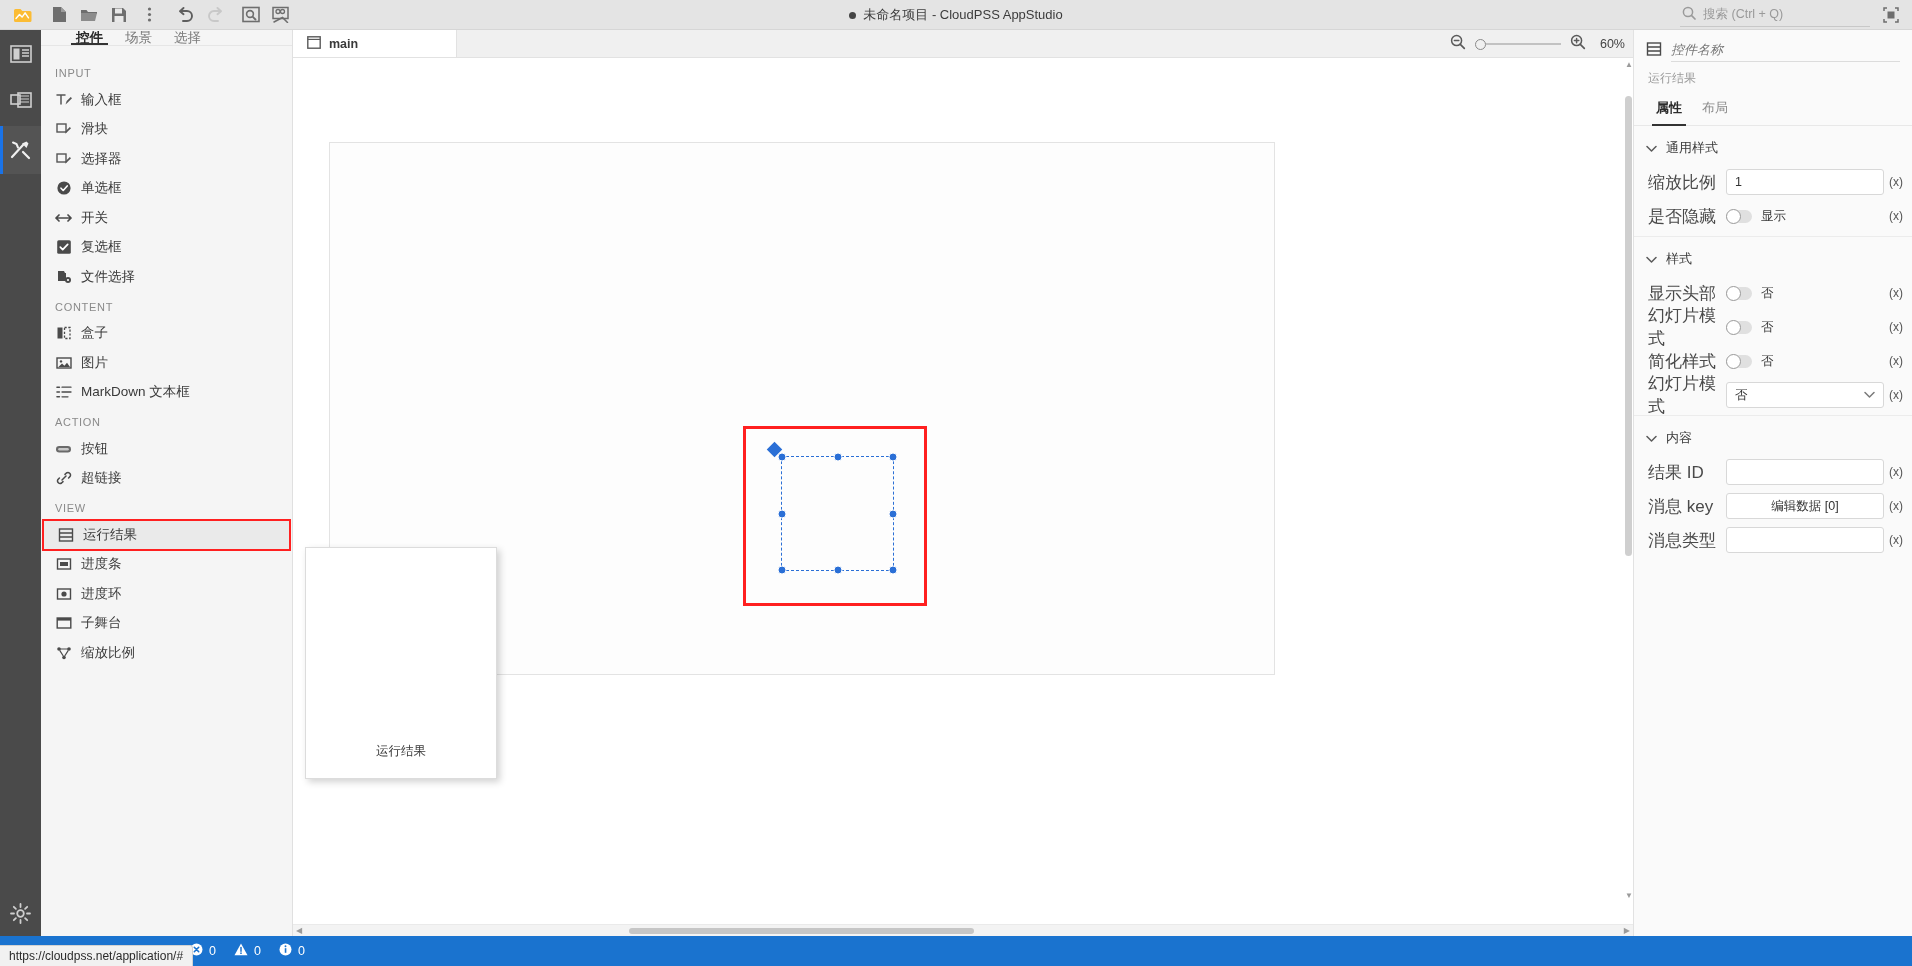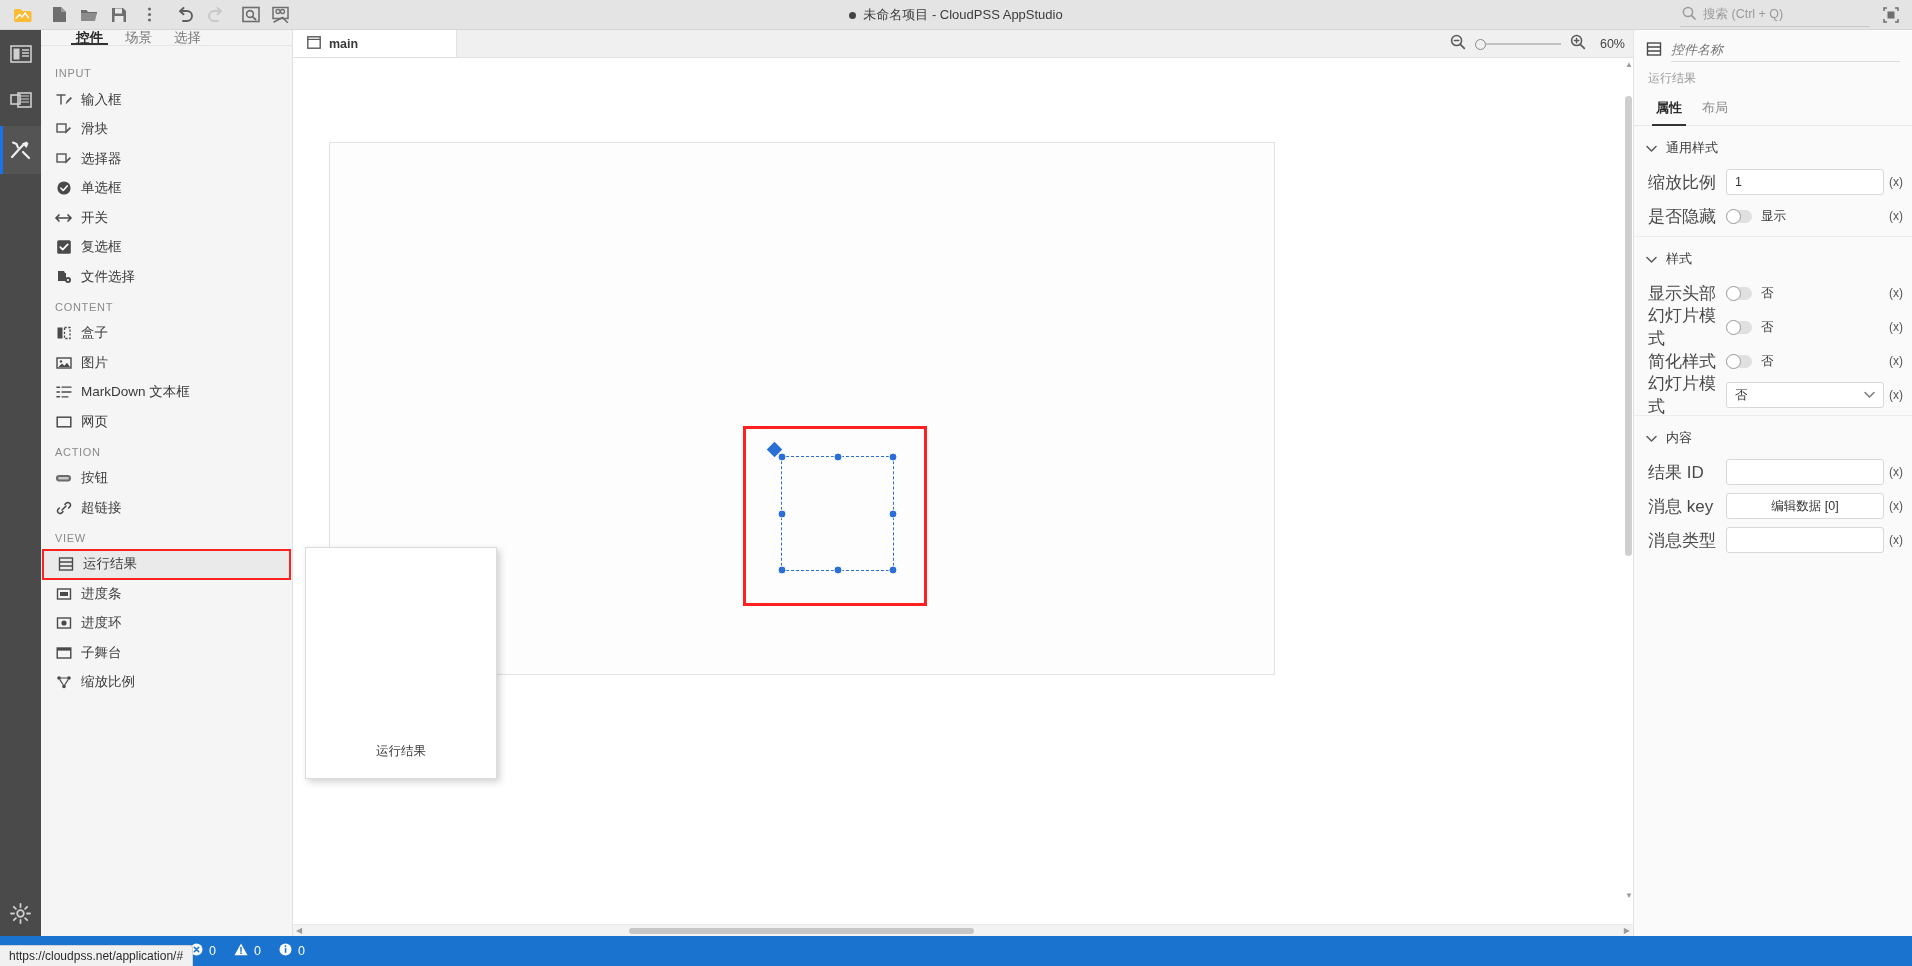--- a/index.html
+++ b/index.html
@@ -526,28 +526,20 @@
       </div>
       <div class="lp-item">
         <span class="lp-icon">
             <svg width="16" height="16" viewBox="0 0 16 16">
               <path d="M1 3.2h2.4M1 8h2.4M1 12.8h2.4" stroke="#4a4a4a" stroke-width="1.6" stroke-linecap="round"></path>
               <path d="M6 3.2h9M6 8h9M6 12.8h6" stroke="#4a4a4a" stroke-width="1.3" stroke-linecap="round"></path>
             </svg>
           </span>
         <span>MarkDown 文本框</span>
       </div>
-      <div class="lp-item">
-        <span class="lp-icon">
-            <svg width="16" height="16" viewBox="0 0 16 16">
-              <rect x="1.2" y="3.2" width="13.6" height="9.6" stroke="#4a4a4a" stroke-width="1.5" fill="none"></rect>
-            </svg>
-          </span>
-        <span>网页</span>
-      </div>
 
       <div class="lp-group">ACTION</div>
       <div class="lp-item">
         <span class="lp-icon">
             <svg width="17" height="16" viewBox="0 0 17 16">
               <rect x="1" y="5" width="15" height="6.5" rx="3.2" fill="#6a6a6a"></rect>
               <rect x="3.2" y="7" width="10.6" height="2.5" rx="1.2" fill="#c8c8c8"></rect>
             </svg>
           </span>
         <span>按钮</span>

